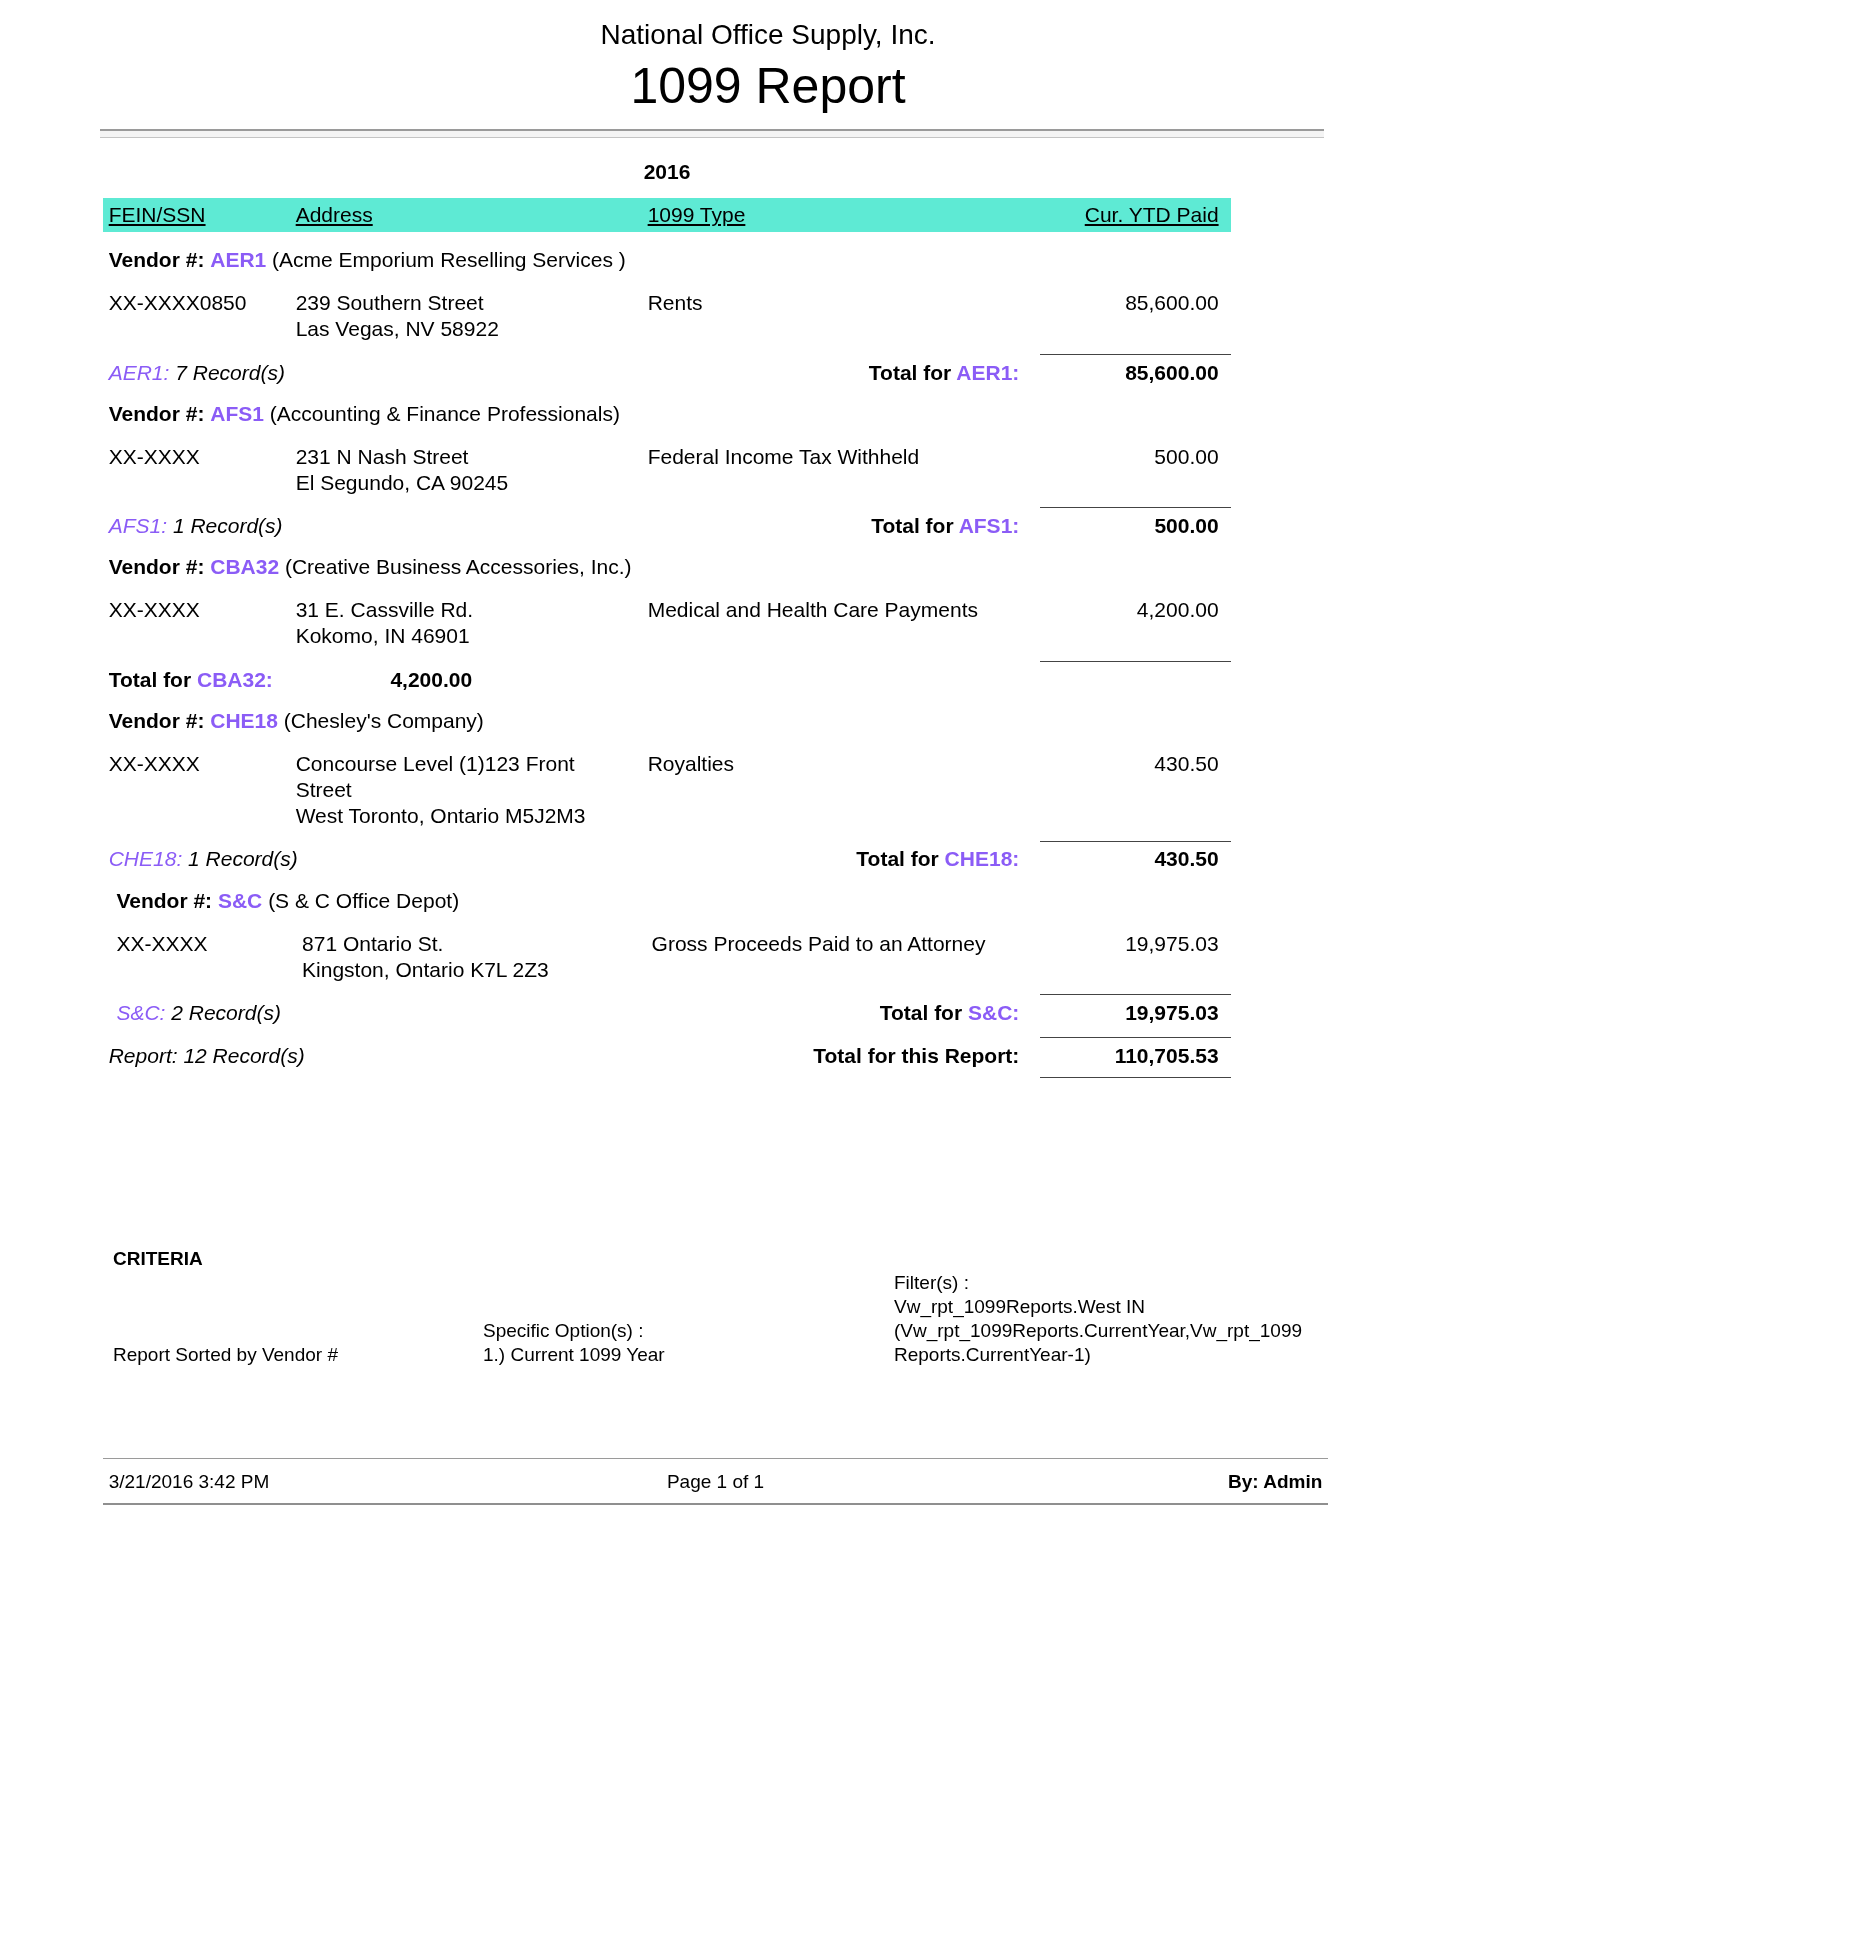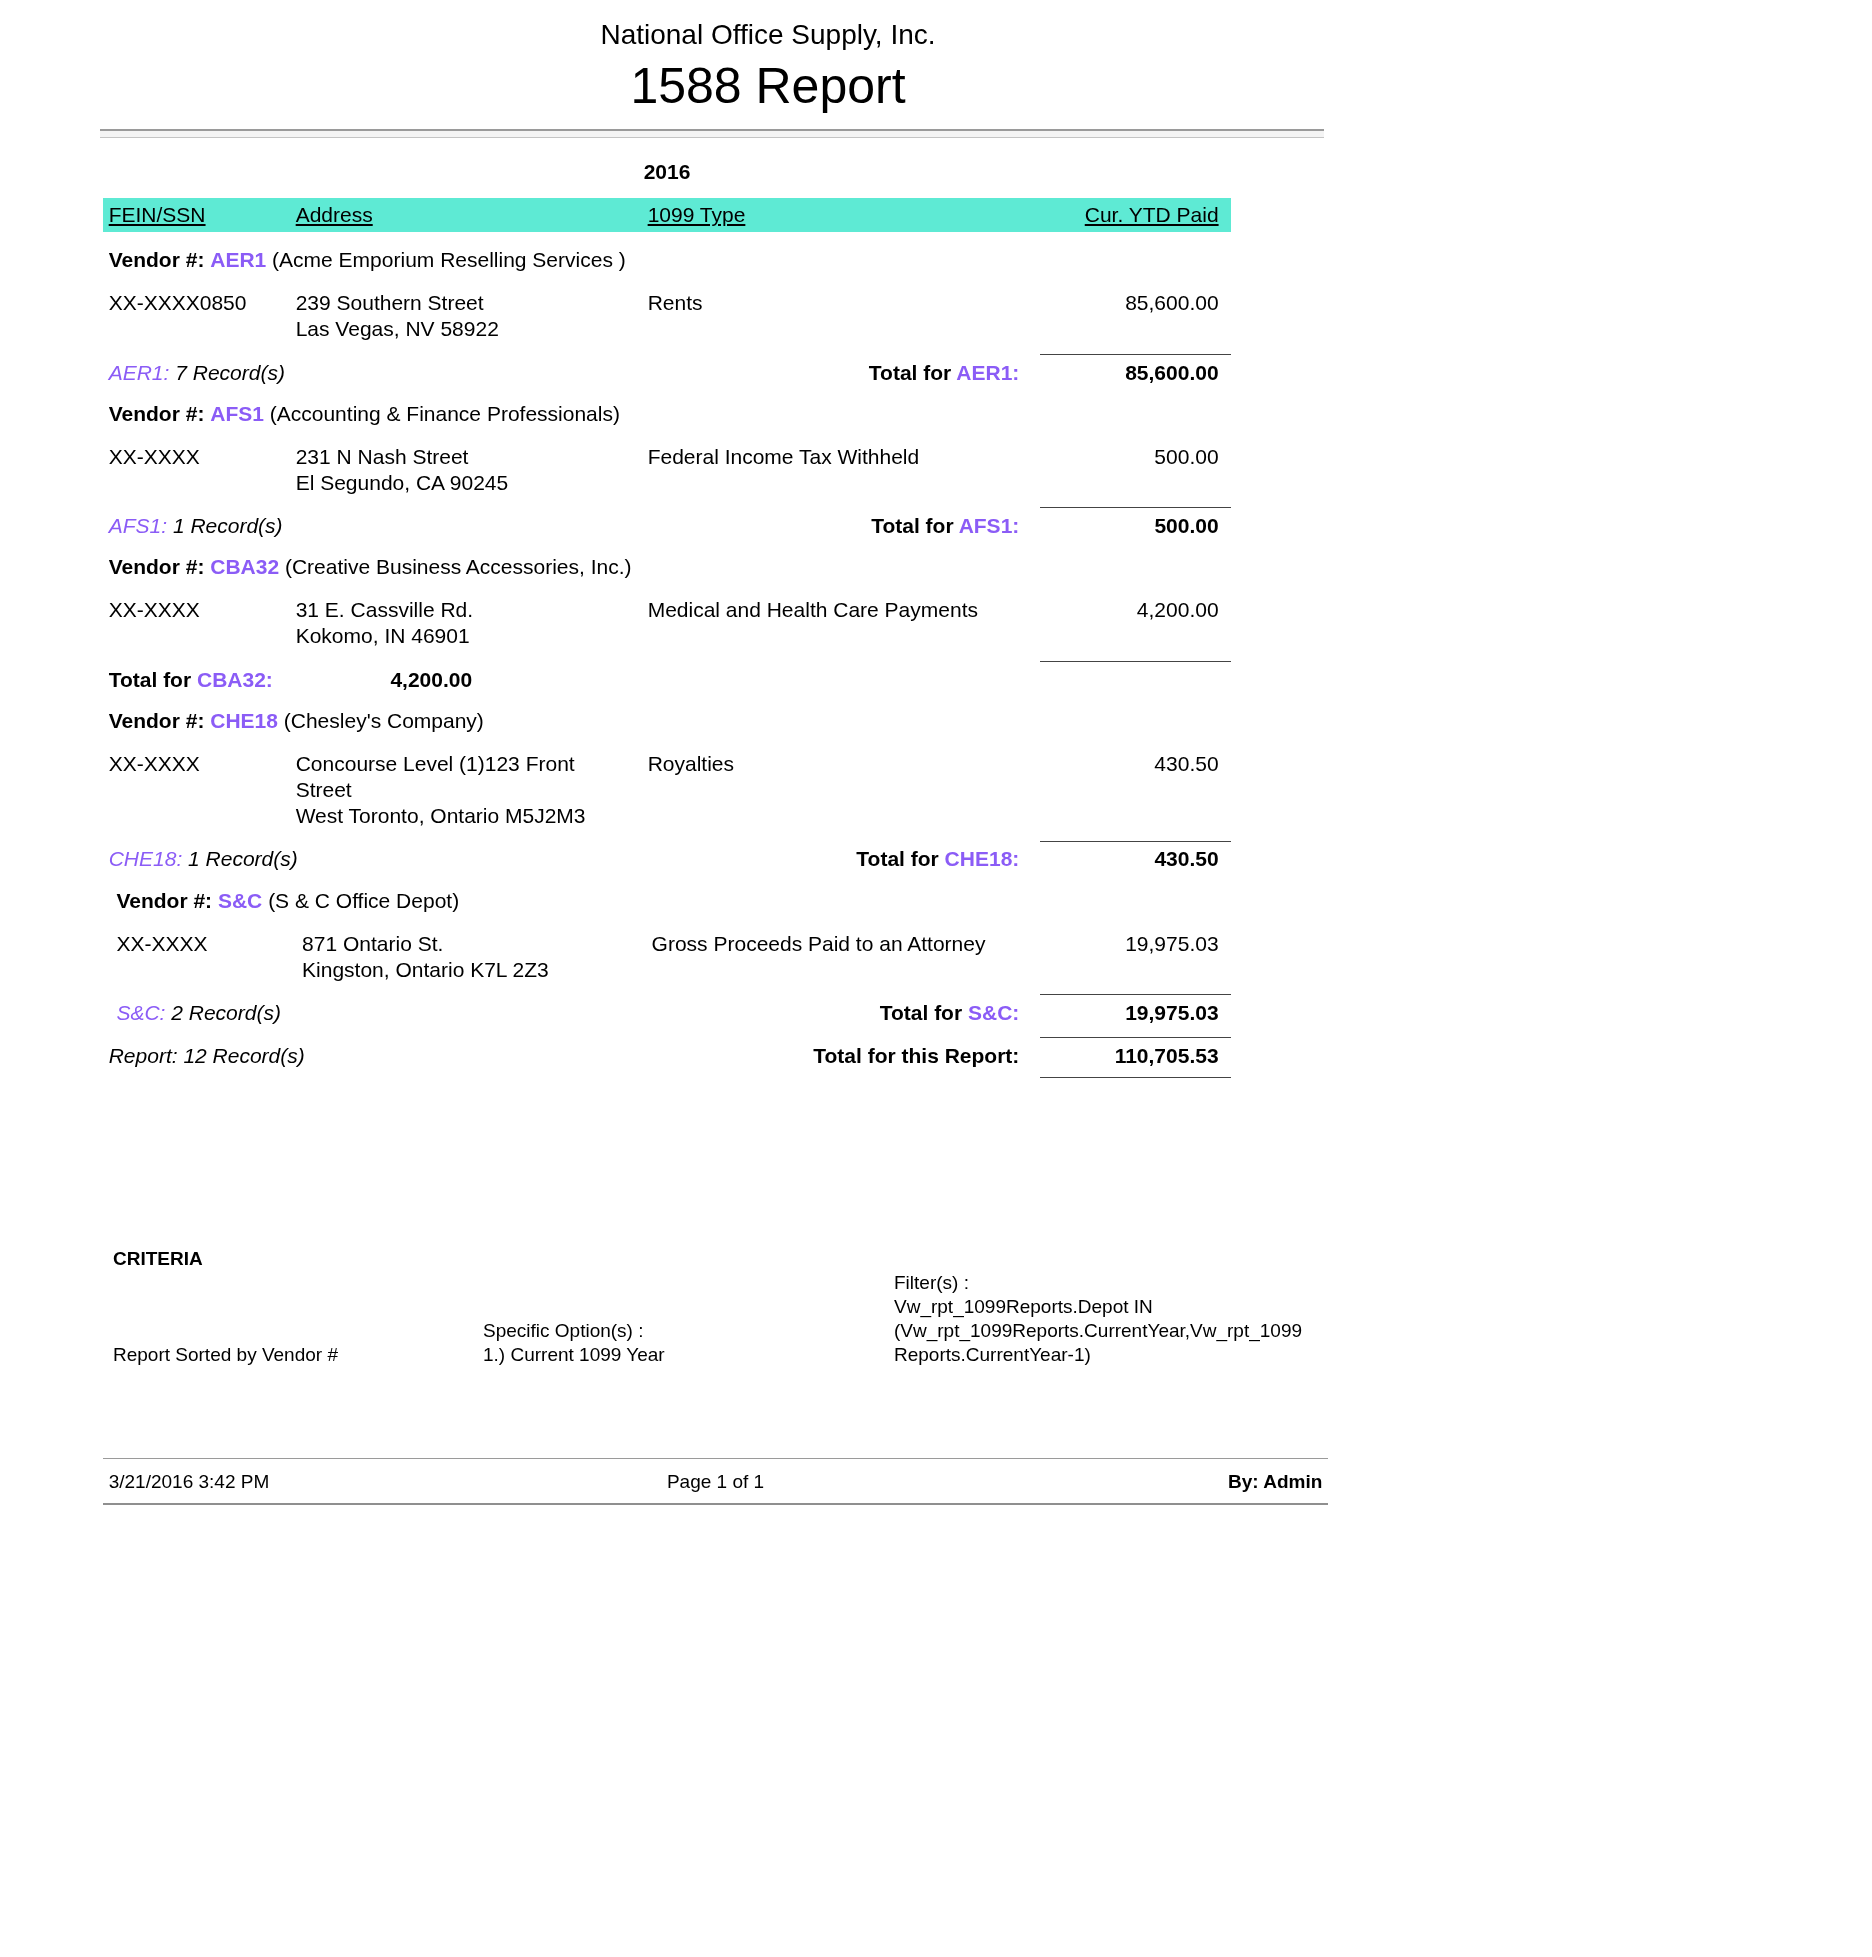--- a/index.html
+++ b/index.html
@@ -63,21 +63,21 @@
   .f-center { flex: 1; text-align: center; }
   .f-right { flex: 1; text-align: right; font-weight: bold; }
 </style>
 </head>
 <body>
 
 <div class="page">
 
   <div class="title-band">
     <div class="company">National Office Supply, Inc.</div>
-    <div class="report-title">1588 Report</div>
+    <div class="report-title">1099 Report</div>
   </div>
   <div class="title-divider"></div>
 
   <div class="table-band">
     <div class="year b">2016</div>
 
     <div class="col-header-row">
       <div class="c-fein hdr">FEIN/SSN</div>
       <div class="c-addr hdr">Address</div>
       <div class="c-type hdr">1099 Type</div>
@@ -238,21 +238,21 @@
   <div class="criteria">
     <div class="criteria-heading">CRITERIA</div>
     <div class="criteria-cols">
       <div class="crit-col1">Report Sorted by Vendor #</div>
       <div class="crit-col2">
         <div>Specific Option(s) :</div>
         <div>1.) Current 1099 Year</div>
       </div>
       <div class="crit-col3">
         <div>Filter(s) :</div>
-        <div>Vw_rpt_1099Reports.Depot IN</div>
+        <div>Vw_rpt_1099Reports.West IN</div>
         <div>(Vw_rpt_1099Reports.CurrentYear,Vw_rpt_1099</div>
         <div>Reports.CurrentYear-1)</div>
       </div>
     </div>
   </div>
 
   <div class="page-footer">
     <div class="f-left">3/21/2016 3:42 PM</div>
     <div class="f-center">Page 1 of 1</div>
     <div class="f-right">By: Admin</div>

